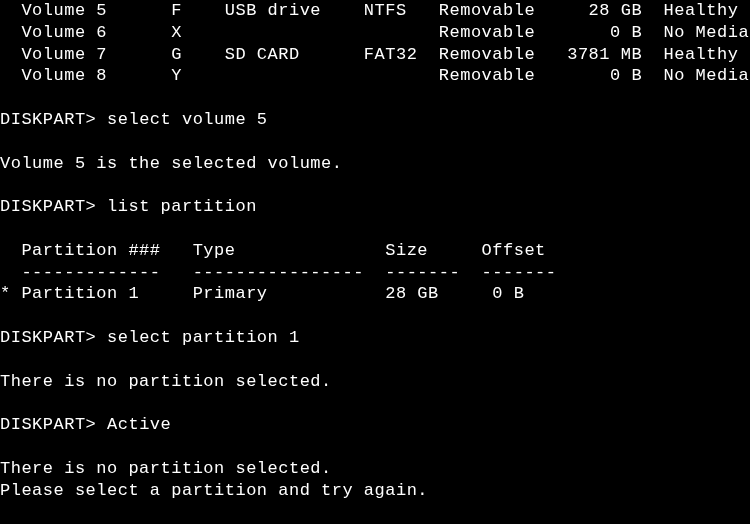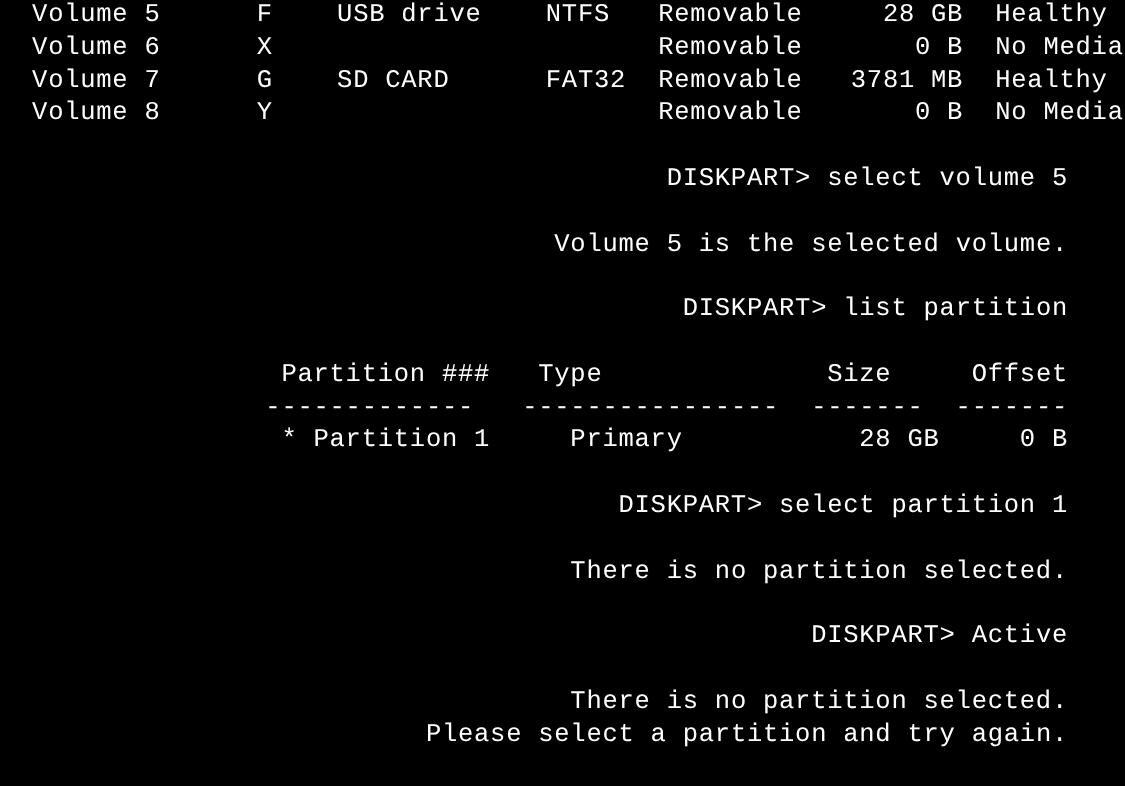--- a/index.html
+++ b/index.html
@@ -18,21 +18,20 @@
   pre {
     margin: 0;
     padding: 0;
     font-family: inherit;
     white-space: pre;
   }
   .terminal {
     padding: 0;
     width: 712px;
     height: 524px;
-    text-align: right;
   }
 </style>
 </head>
 <body>
 
 <pre class="terminal">  <span>Volume 5      F    USB drive    NTFS   Removable     28 GB  Healthy</span>
   <span>Volume 6      X                        Removable       0 B  No Media</span>
   <span>Volume 7      G    SD CARD      FAT32  Removable   3781 MB  Healthy</span>
   <span>Volume 8      Y                        Removable       0 B  No Media</span>
 

